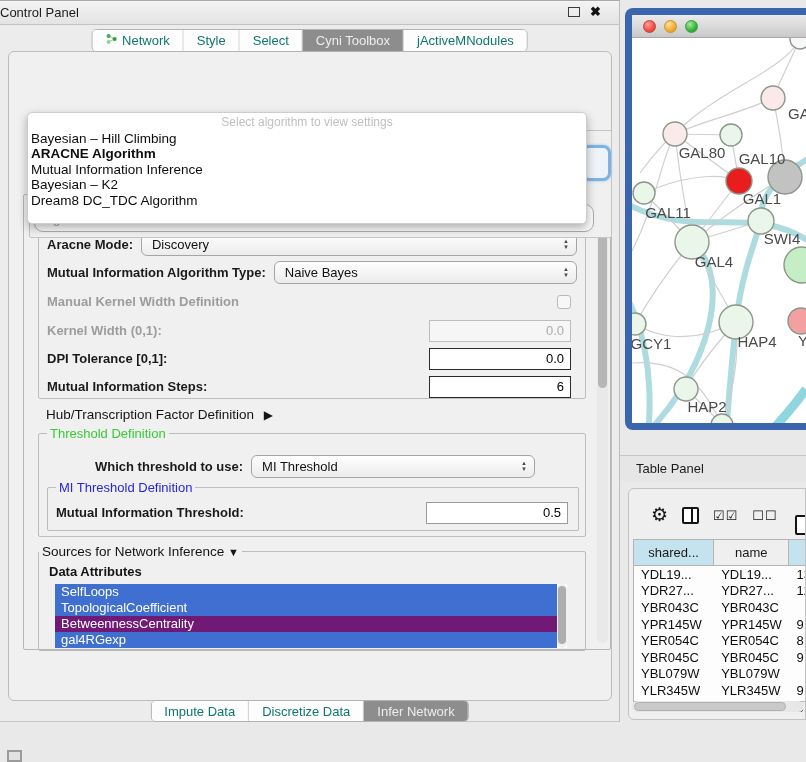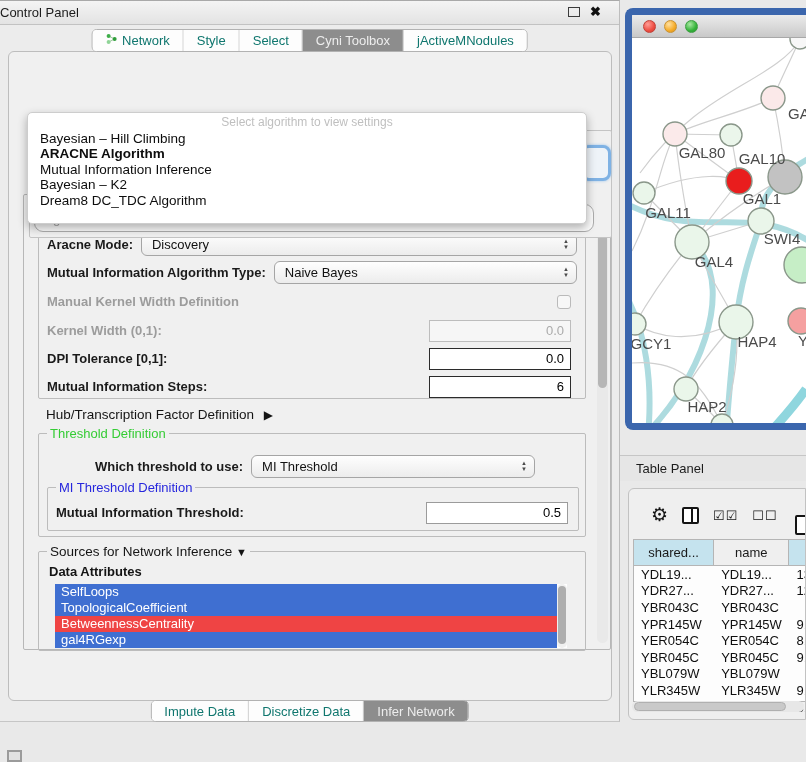--- a/index.html
+++ b/index.html
@@ -23,21 +23,21 @@
   .content-panel { position:absolute; left:8px; top:50px; width:604px; height:650px; background:#f0f0f0; border:1px solid #bdbdbd; border-radius:6px; }
 
   
   .hidden-group { position:absolute; left:20px; top:78px; width:583px; height:108px; border:1px solid #c4c4c4; border-radius:2px; z-index:1; background:#f0f0f0; }
   .bg-combo { position:absolute; left:25px; top:152px; width:560px; height:28px; border:1px solid #adadad; border-radius:9px; background:#fbfbfb; z-index:2; font-size:13px; color:#a3a3a3; display:flex; align-items:center; padding-left:18px; }
   .focus-fragment { position:absolute; left:572px; top:93px; width:30px; height:36px; border:3px solid #7fb2e4; border-radius:8px; background:#eef3f8; box-shadow:0 0 3px #9cc4ea; z-index:3; }
 
   
   .dropdown { position:absolute; left:18px; top:60px; width:560px; height:112px; background:#fff; border:1px solid #cdcdcd; border-radius:5px; box-shadow:0 4px 10px rgba(0,0,0,.3); z-index:50; overflow:hidden; }
   .dropdown-header { text-align:center; color:#bfbfbf; font-size:12px; padding-top:2px; height:18px; }
-  .dropdown-item { font-size:13.5px; color:#0d0d0d; line-height:15.4px; padding-left:12px; white-space:nowrap; }
+  .dropdown-item { font-size:13.5px; color:#0d0d0d; line-height:15.4px; padding-left:3px; white-space:nowrap; }
   .dropdown-item.bold { font-weight:bold; }
 
   
   .settings-group { position:absolute; left:14px; top:142px; width:588px; height:456px; border:1px solid #b7b7b7; border-radius:2px; }
   .group-label { position:absolute; top:-8px; left:8px; background:#f0f0f0; font-size:13px; padding:0 3px; color:#1a1a1a; }
   .group-label.blue { color:#2626dd; }
   .group-label.green { color:#35cc35; }
 
   .settings-vscroll { position:absolute; right:2px; top:4px; width:11px; height:444px; background:#e9e9e9; border-radius:6px; }
   .settings-vscroll .thumb { position:absolute; left:1px; top:4px; width:9px; height:185px; background:#b6b6b6; border-radius:5px; }
@@ -56,21 +56,21 @@
 
   .hub-row { position:absolute; left:22px; top:212px; font-size:13.5px; color:#141414; }
   .hub-arrow { font-size:12px; margin-left:6px; }
 
   .threshold-group { position:absolute; left:14px; top:238px; width:548px; height:104px; border:1px solid #bcbcbc; border-radius:2px; }
   .which-row { position:absolute; left:56px; top:20px; right:50px; display:flex; align-items:center; height:25px; }
   .mi-group { position:absolute; left:8px; top:53px; width:532px; height:44px; border:1px solid #bcbcbc; border-radius:2px; }
   .mi-row { position:absolute; left:8px; right:4px; top:12px; display:flex; align-items:center; height:25px; }
 
   .sources-group { position:absolute; left:14px; top:356px; width:548px; height:100px; border:1px solid #bcbcbc; border-radius:2px; }
-  .src-title { position:absolute; top:-8px; left:8px; background:#f0f0f0; font-size:13.5px; padding:0 3px; color:#141414; }
+  .src-title { position:absolute; top:-8px; left:0; background:#f0f0f0; font-size:13.5px; padding:0 3px; color:#141414; }
   .src-arrow { font-size:11px; }
   .attr-label { position:absolute; left:10px; top:12px; font-size:13px; font-weight:bold; color:#141414; }
   .attr-list { position:absolute; left:16px; top:32px; width:512px; height:64px; background:#fff; overflow:hidden; }
   .attr-item { font-size:13px; color:#fff; line-height:16px; padding-left:6px; width:calc(100% - 10px); }
   .attr-vscroll { position:absolute; right:0px; top:0px; width:10px; height:64px; background:#f0f0f0; border-radius:5px; }
   .attr-vscroll .thumb { position:absolute; left:1px; top:2px; width:8px; height:58px; background:#aeaeae; border-radius:4px; }
 
   .bottom-tabs-row { position:absolute; top:699px; left:50%; transform:translateX(-50%); display:flex; border:1px solid #b2b2b2; border-radius:5px; overflow:hidden; background:#fff; height:22px; z-index:5; }
 
   .grip { position:absolute; left:7px; top:750px; width:15px; height:12px; border:2px solid #9b9b9b; background:#e2e2e2; }
@@ -245,21 +245,21 @@
 
       <div class="sources-group">
         <span class="src-title">
           <span>Sources for Network Inference</span>
           <span class="src-arrow">▼</span>
         </span>
         <span class="attr-label">Data Attributes</span>
         <div class="attr-list" id="attr-list">
             <div class="attr-item" style="background: rgb(63, 111, 209);">SelfLoops</div>
             <div class="attr-item" style="background: rgb(63, 111, 209);">TopologicalCoefficient</div>
-            <div class="attr-item" style="background: #ef4444;">BetweennessCentrality</div>
+            <div class="attr-item" style="background: #701a75;">BetweennessCentrality</div>
             <div class="attr-item" style="background: rgb(63, 111, 209);">gal4RGexp</div>
           </div>
         <div class="attr-vscroll" style="left:518px; top:32px;">
             <div class="thumb"></div>
           </div>
       </div>
 
     </div>
   </div>
 

